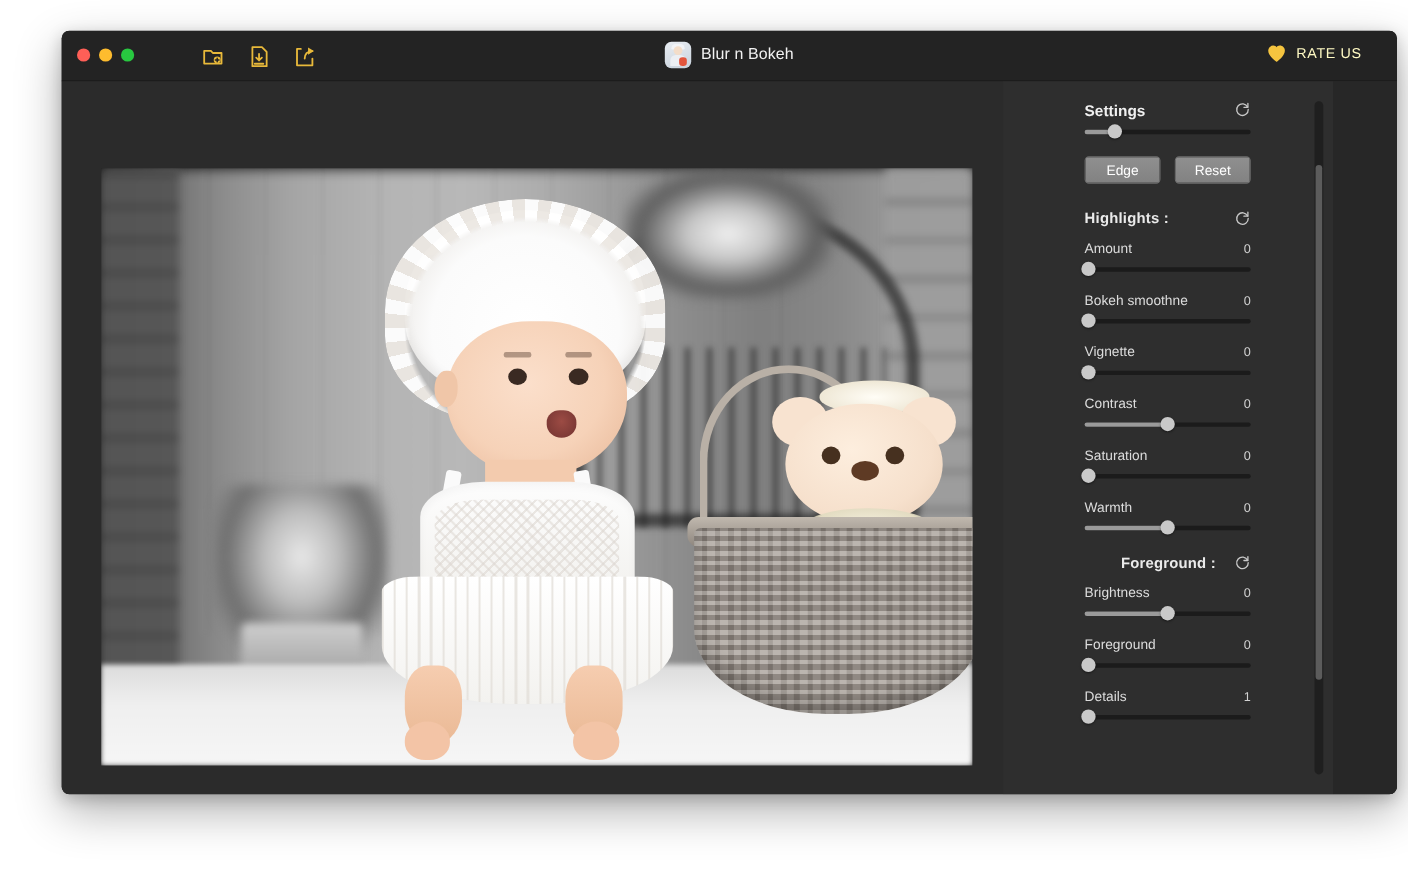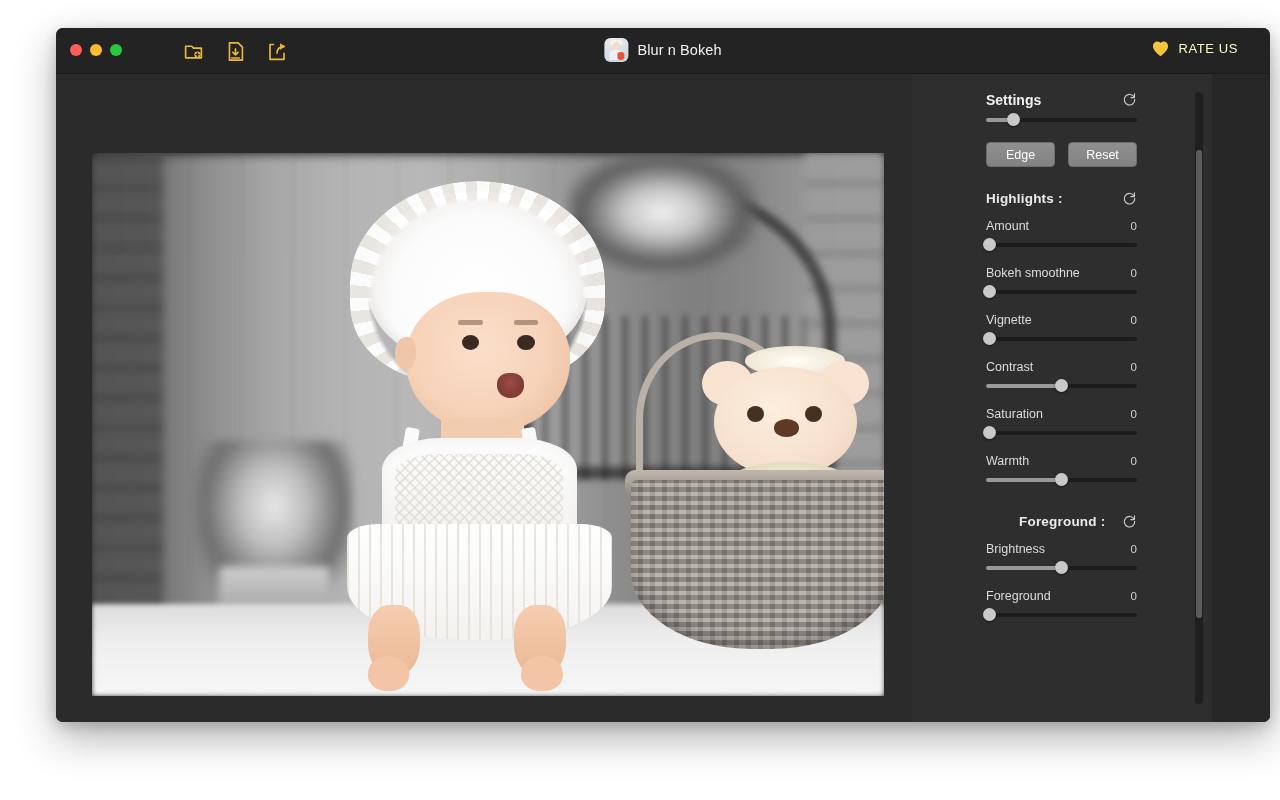--- a/index.html
+++ b/index.html
@@ -561,21 +561,21 @@
                   <span class="v">0</span>
                 </div>
                 <div class="slider">
                   <div class="s-track"></div>
                   <div class="s-fill" style="width: 50%;"></div>
                   <div class="s-knob" style="left: 50%;"></div>
                 </div>
               </div>
             </div>
 
-          <div class="sect-head" style="margin-top:26px;padding-left:33px;">
+          <div class="sect-head" style="margin-top:16px;padding-left:33px;">
             <span class="t">Foreground :</span>
             <span class="refresh-ico">
               <svg width="15" height="15" viewBox="0 0 20 20" fill="none" stroke="#d6d6d6" stroke-width="1.6">
                 <path d="M16.3 7.2A7 7 0 1 0 17 10" stroke-linecap="round"></path>
                 <path d="M16.6 2.6v4.8h-4.8" stroke-linecap="round" stroke-linejoin="round"></path>
               </svg>
             </span>
           </div>
           <div id="fg-sliders">
               <div>
@@ -593,20 +593,31 @@
                 <div class="row-label">
                   <span class="n">Foreground</span>
                   <span class="v">0</span>
                 </div>
                 <div class="slider">
                   <div class="s-track"></div>
                   <div class="s-fill" style="width: 2%;"></div>
                   <div class="s-knob" style="left: 2%;"></div>
                 </div>
               </div>
+              <div>
+                <div class="row-label">
+                  <span class="n">Details</span>
+                  <span class="v">1</span>
+                </div>
+                <div class="slider">
+                  <div class="s-track"></div>
+                  <div class="s-fill" style="width: 2%;"></div>
+                  <div class="s-knob" style="left: 2%;"></div>
+                </div>
+              </div>
             </div>
 
         </div>
       </div>
 
       <div id="panel-scrollbar">
         <div id="panel-thumb"></div>
       </div>
     </div>
 

